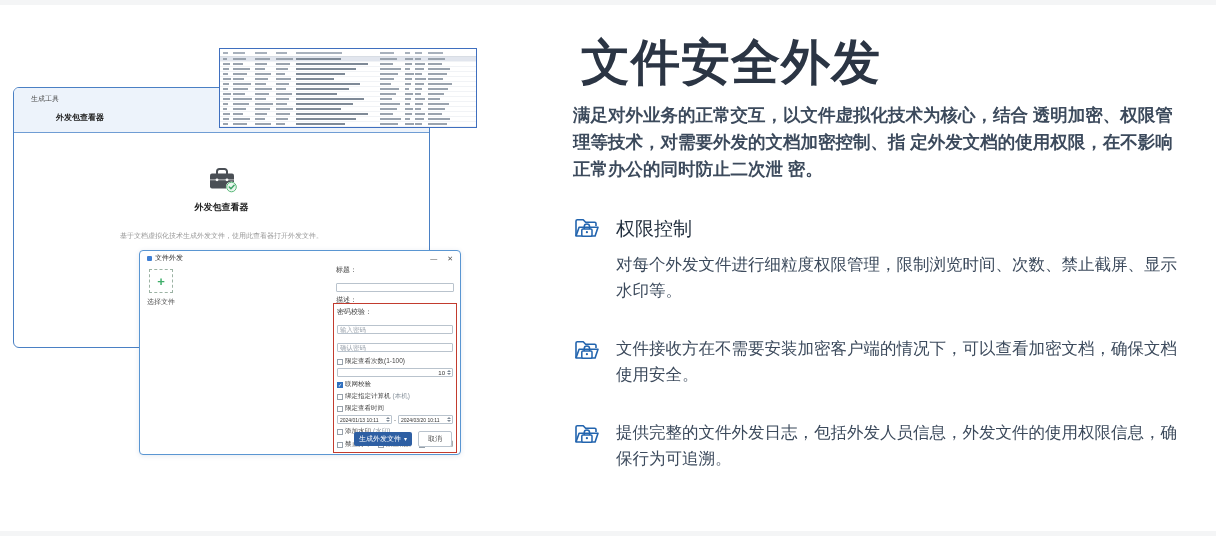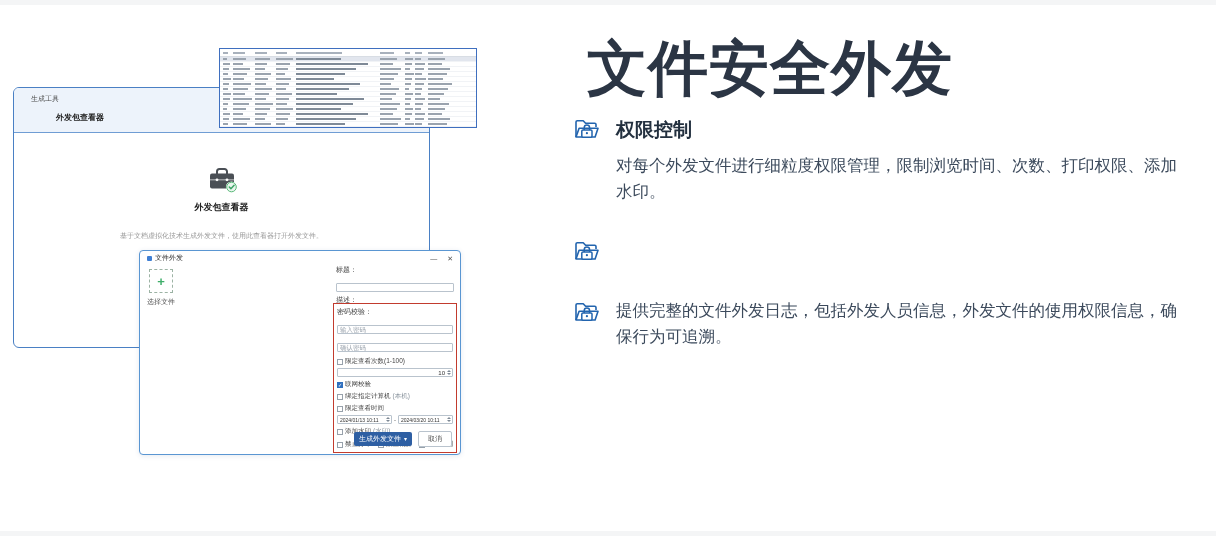--- a/index.html
+++ b/index.html
@@ -77,25 +77,25 @@
   .forbid-row .cbrow{margin:0;}
 
   .dlg-buttons{position:absolute;right:8px;bottom:7px;display:flex;gap:6px;align-items:center;}
   .btn-primary{background:#2e5fa3;color:#fff;font-size:7px;padding:2px 5px;border-radius:2px;
     display:flex;align-items:center;gap:3px;cursor:default;}
   .btn-caret{font-size:6px;line-height:6px;}
   .btn-cancel{border:1px solid #b9c3cd;color:#444;background:#fff;font-size:7px;padding:2px 9px;border-radius:2px;cursor:default;}
 
   
   .content{position:absolute;left:573px;top:36px;width:614px;}
-  .page-title{margin:0 14px 12px;font-size:60px;font-weight:800;color:#2b3544;letter-spacing:1px;line-height:1.1;}
+  .page-title{margin:0 8px 12px;font-size:49px;font-weight:800;color:#2b3544;letter-spacing:1px;line-height:1.1;}
   .intro-text{margin:0 0 30px;font-size:17.5px;font-weight:700;color:#3c4a5c;line-height:27px;}
   .feature{display:flex;gap:15px;margin-bottom:32px;}
   .f-icon{flex:none;width:28px;height:28px;margin-top:1px;}
-  .f-title{margin:3px 0 9px;font-size:19px;font-weight:700;color:#23303f;}
+  .f-title{margin:3px 0 9px;font-size:19px;font-weight:400;color:#23303f;}
   .f-text{margin:0;font-size:16.5px;color:#3c4a5c;line-height:26px;}
 </style>
 </head>
 <body>
 
 <div class="stage">
 
   <div class="edge-strip edge-top"></div>
   <div class="edge-strip edge-bottom"></div>
 
@@ -391,48 +391,50 @@
       <span class="btn-primary">
         <span>生成外发文件</span>
         <span class="btn-caret">▾</span>
       </span>
       <span class="btn-cancel">取消</span>
     </div>
   </div>
 
   <div class="content">
     <h1 class="page-title">文件安全外发</h1>
+    <p class="intro-text">满足对外业务的正常交互，以文件虚拟化技术为核心，结合 透明加密、权限管理等技术，对需要外发的文档加密控制、指 定外发文档的使用权限，在不影响正常办公的同时防止二次泄 密。</p>
 
     <div class="feature">
       <span class="f-icon">
         <svg width="28" height="28" viewBox="0 0 28 28">
           <path d="M3 22 V7 a1.3 1.3 0 0 1 1.3-1.3 h5.9 l2.4 2.6 h9.1 a1.3 1.3 0 0 1 1.3 1.3 v2.4" fill="none" stroke="#2264ae" stroke-width="1.6" stroke-linejoin="round"></path>
           <path d="M3 22 l3.1-8.7 h18.9 L22.1 22 Z" fill="#ffffff" stroke="#2264ae" stroke-width="1.6" stroke-linejoin="round"></path>
           <path d="M11.2 15.1 v-2.3 a2.7 2.7 0 0 1 5.4 0 v2.3" fill="none" stroke="#2264ae" stroke-width="1.5"></path>
           <rect x="8.8" y="15" width="10.2" height="7.2" rx="1.1" fill="#ffffff" stroke="#2264ae" stroke-width="1.5"></rect>
           <circle cx="13.9" cy="18.2" r="1.1" fill="#2264ae"></circle>
         </svg>
       </span>
       <div>
         <h3 class="f-title">权限控制</h3>
-        <p class="f-text">对每个外发文件进行细粒度权限管理，限制浏览时间、次数、打印权限、添加水印。</p>
+        <p class="f-text">对每个外发文件进行细粒度权限管理，限制浏览时间、次数、禁止截屏、显示水印等。</p>
       </div>
     </div>
 
     <div class="feature">
       <span class="f-icon">
         <svg width="28" height="28" viewBox="0 0 28 28">
           <path d="M3 22 V7 a1.3 1.3 0 0 1 1.3-1.3 h5.9 l2.4 2.6 h9.1 a1.3 1.3 0 0 1 1.3 1.3 v2.4" fill="none" stroke="#2264ae" stroke-width="1.6" stroke-linejoin="round"></path>
           <path d="M3 22 l3.1-8.7 h18.9 L22.1 22 Z" fill="#ffffff" stroke="#2264ae" stroke-width="1.6" stroke-linejoin="round"></path>
           <path d="M11.2 15.1 v-2.3 a2.7 2.7 0 0 1 5.4 0 v2.3" fill="none" stroke="#2264ae" stroke-width="1.5"></path>
           <rect x="8.8" y="15" width="10.2" height="7.2" rx="1.1" fill="#ffffff" stroke="#2264ae" stroke-width="1.5"></rect>
           <circle cx="13.9" cy="18.2" r="1.1" fill="#2264ae"></circle>
         </svg>
       </span>
       <div>
+        <p class="f-text">文件接收方在不需要安装加密客户端的情况下，可以查看加密文档，确保文档使用安全。</p>
       </div>
     </div>
 
     <div class="feature">
       <span class="f-icon">
         <svg width="28" height="28" viewBox="0 0 28 28">
           <path d="M3 22 V7 a1.3 1.3 0 0 1 1.3-1.3 h5.9 l2.4 2.6 h9.1 a1.3 1.3 0 0 1 1.3 1.3 v2.4" fill="none" stroke="#2264ae" stroke-width="1.6" stroke-linejoin="round"></path>
           <path d="M3 22 l3.1-8.7 h18.9 L22.1 22 Z" fill="#ffffff" stroke="#2264ae" stroke-width="1.6" stroke-linejoin="round"></path>
           <path d="M11.2 15.1 v-2.3 a2.7 2.7 0 0 1 5.4 0 v2.3" fill="none" stroke="#2264ae" stroke-width="1.5"></path>
           <rect x="8.8" y="15" width="10.2" height="7.2" rx="1.1" fill="#ffffff" stroke="#2264ae" stroke-width="1.5"></rect>

